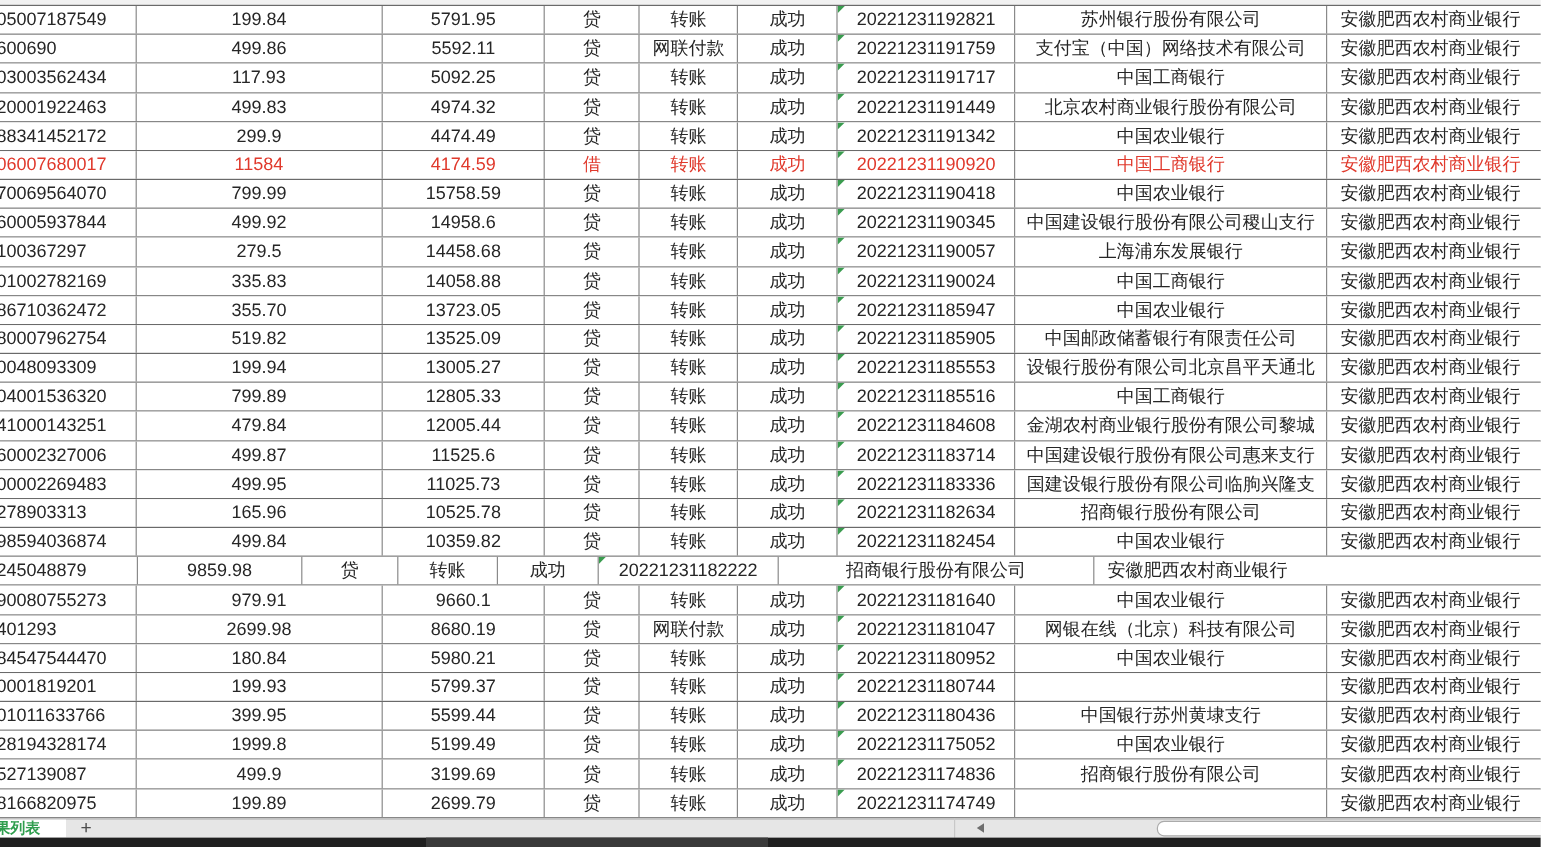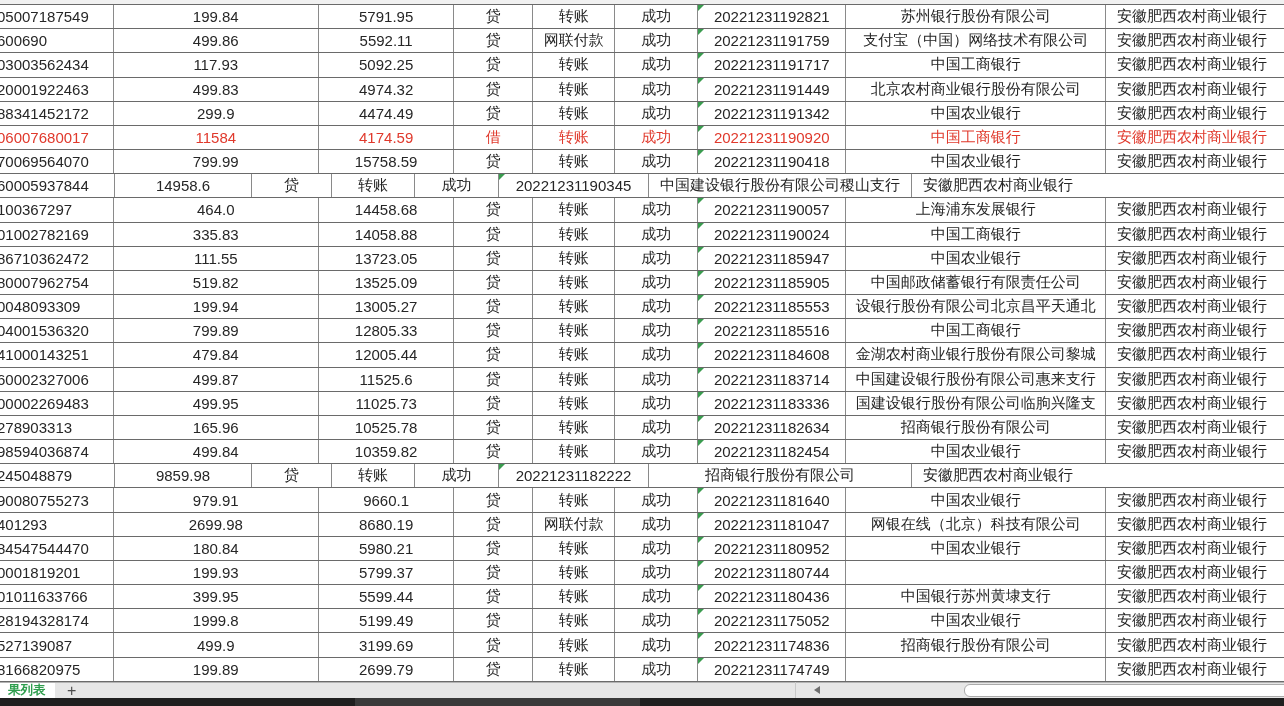--- a/index.html
+++ b/index.html
@@ -62,21 +62,21 @@
   #sheetbar{
     position:absolute;top:682px;left:0;width:1284px;height:16px;
     background:#e6e6e6;border-top:1px solid #b3b3b3;box-sizing:border-box;
     display:flex;align-items:center;
   }
   #sheet-tab{
     width:55px;height:100%;background:#ffffff;
     display:flex;align-items:center;
     color:var(--tabgreen,#2f9e4e);
     font-size:12.5px;font-weight:bold;
-    box-sizing:border-box;padding-left:12px;
+    box-sizing:border-box;padding-left:0;
   }
   #sheet-tab span{margin-left:-4px;white-space:nowrap;overflow:hidden;}
   #add-sheet{
     margin-left:12px;color:#4d4d4d;font-size:16px;line-height:14px;
     font-family:"Liberation Sans",sans-serif;cursor:default;
   }
   #hscroll{
     position:absolute;right:0;top:682px;height:16px;width:489px;
     border-left:1px solid #c8c8c8;
     display:flex;align-items:center;box-sizing:border-box;
@@ -316,20 +316,23 @@
           <span>中国农业银行</span>
         </div>
         <div class="cell c-org">
           <span>安徽肥西农村商业银行</span>
         </div>
       </div>
       <div class="row">
         <div class="cell c-account num">
           <span>60005937844</span>
         </div>
+        <div class="cell c-amount num">
+          <span>499.92</span>
+        </div>
         <div class="cell c-balance num">
           <span>14958.6</span>
         </div>
         <div class="cell c-direction">
           <span>贷</span>
         </div>
         <div class="cell c-type">
           <span>转账</span>
         </div>
         <div class="cell c-status">
@@ -344,21 +347,21 @@
         </div>
         <div class="cell c-org">
           <span>安徽肥西农村商业银行</span>
         </div>
       </div>
       <div class="row">
         <div class="cell c-account num">
           <span>100367297</span>
         </div>
         <div class="cell c-amount num">
-          <span>464.0</span>
+          <span>279.5</span>
         </div>
         <div class="cell c-balance num">
           <span>14458.68</span>
         </div>
         <div class="cell c-direction">
           <span>贷</span>
         </div>
         <div class="cell c-type">
           <span>转账</span>
         </div>
@@ -404,21 +407,21 @@
         </div>
         <div class="cell c-org">
           <span>安徽肥西农村商业银行</span>
         </div>
       </div>
       <div class="row">
         <div class="cell c-account num">
           <span>86710362472</span>
         </div>
         <div class="cell c-amount num">
-          <span>111.55</span>
+          <span>355.70</span>
         </div>
         <div class="cell c-balance num">
           <span>13723.05</span>
         </div>
         <div class="cell c-direction">
           <span>贷</span>
         </div>
         <div class="cell c-type">
           <span>转账</span>
         </div>

